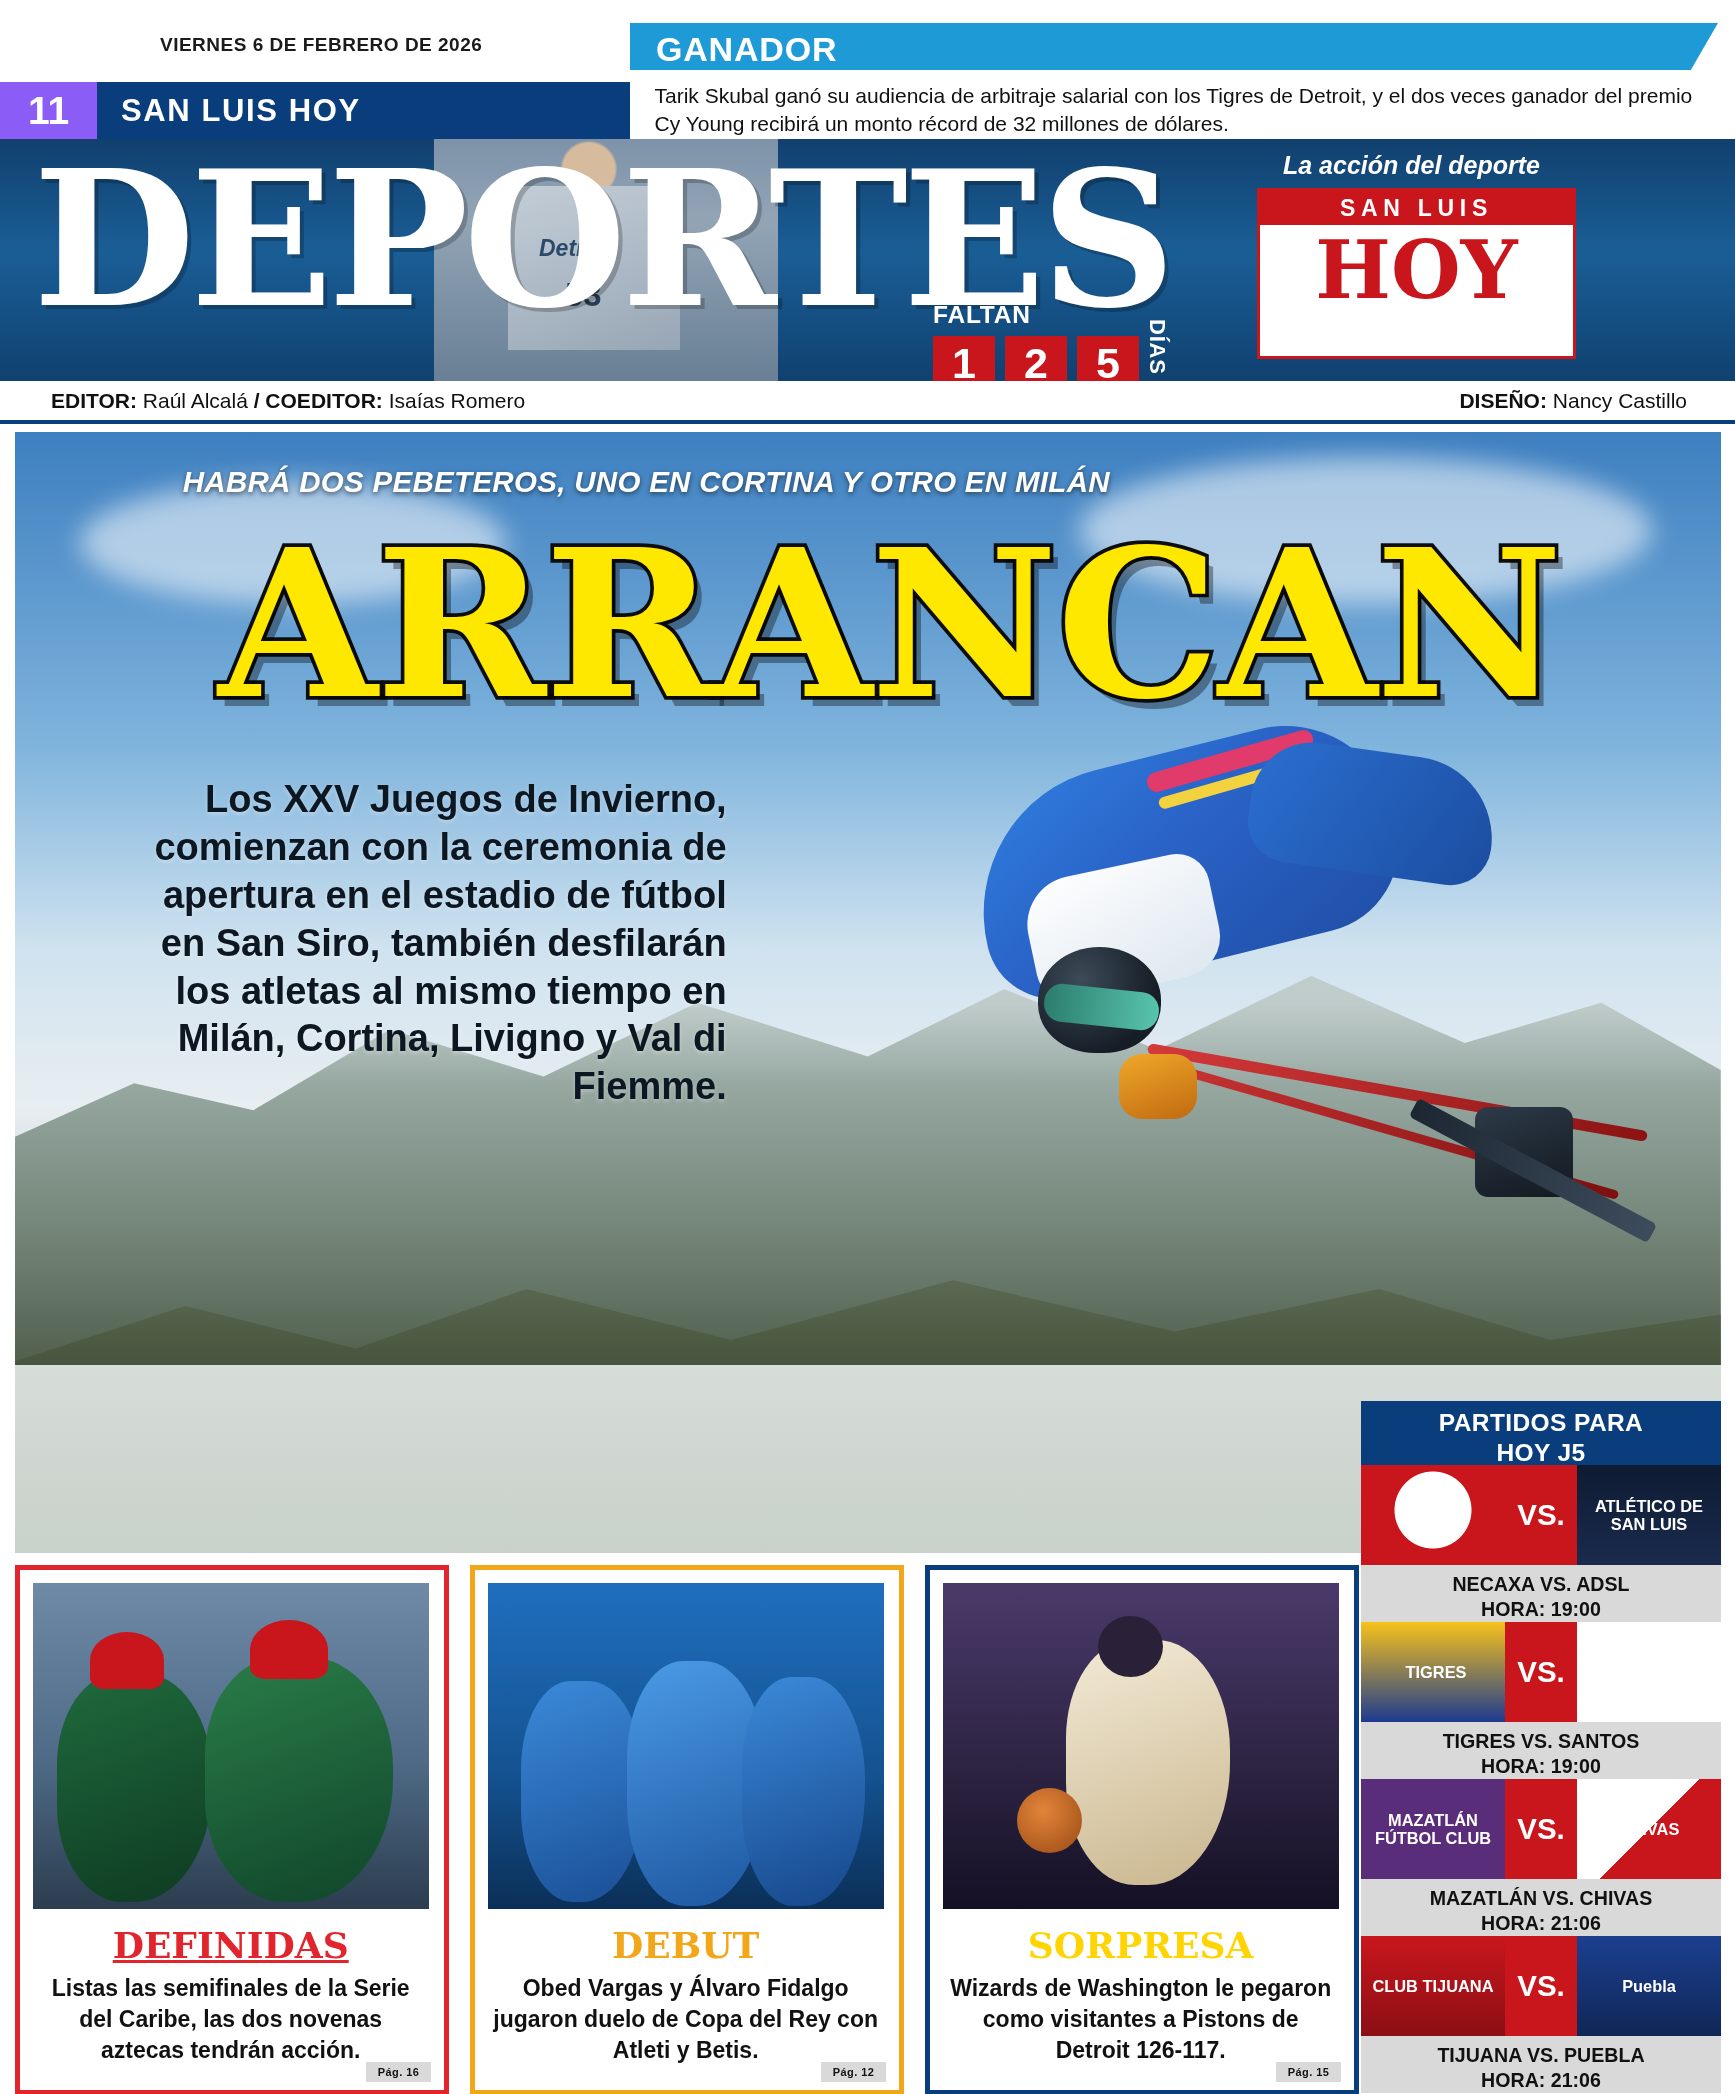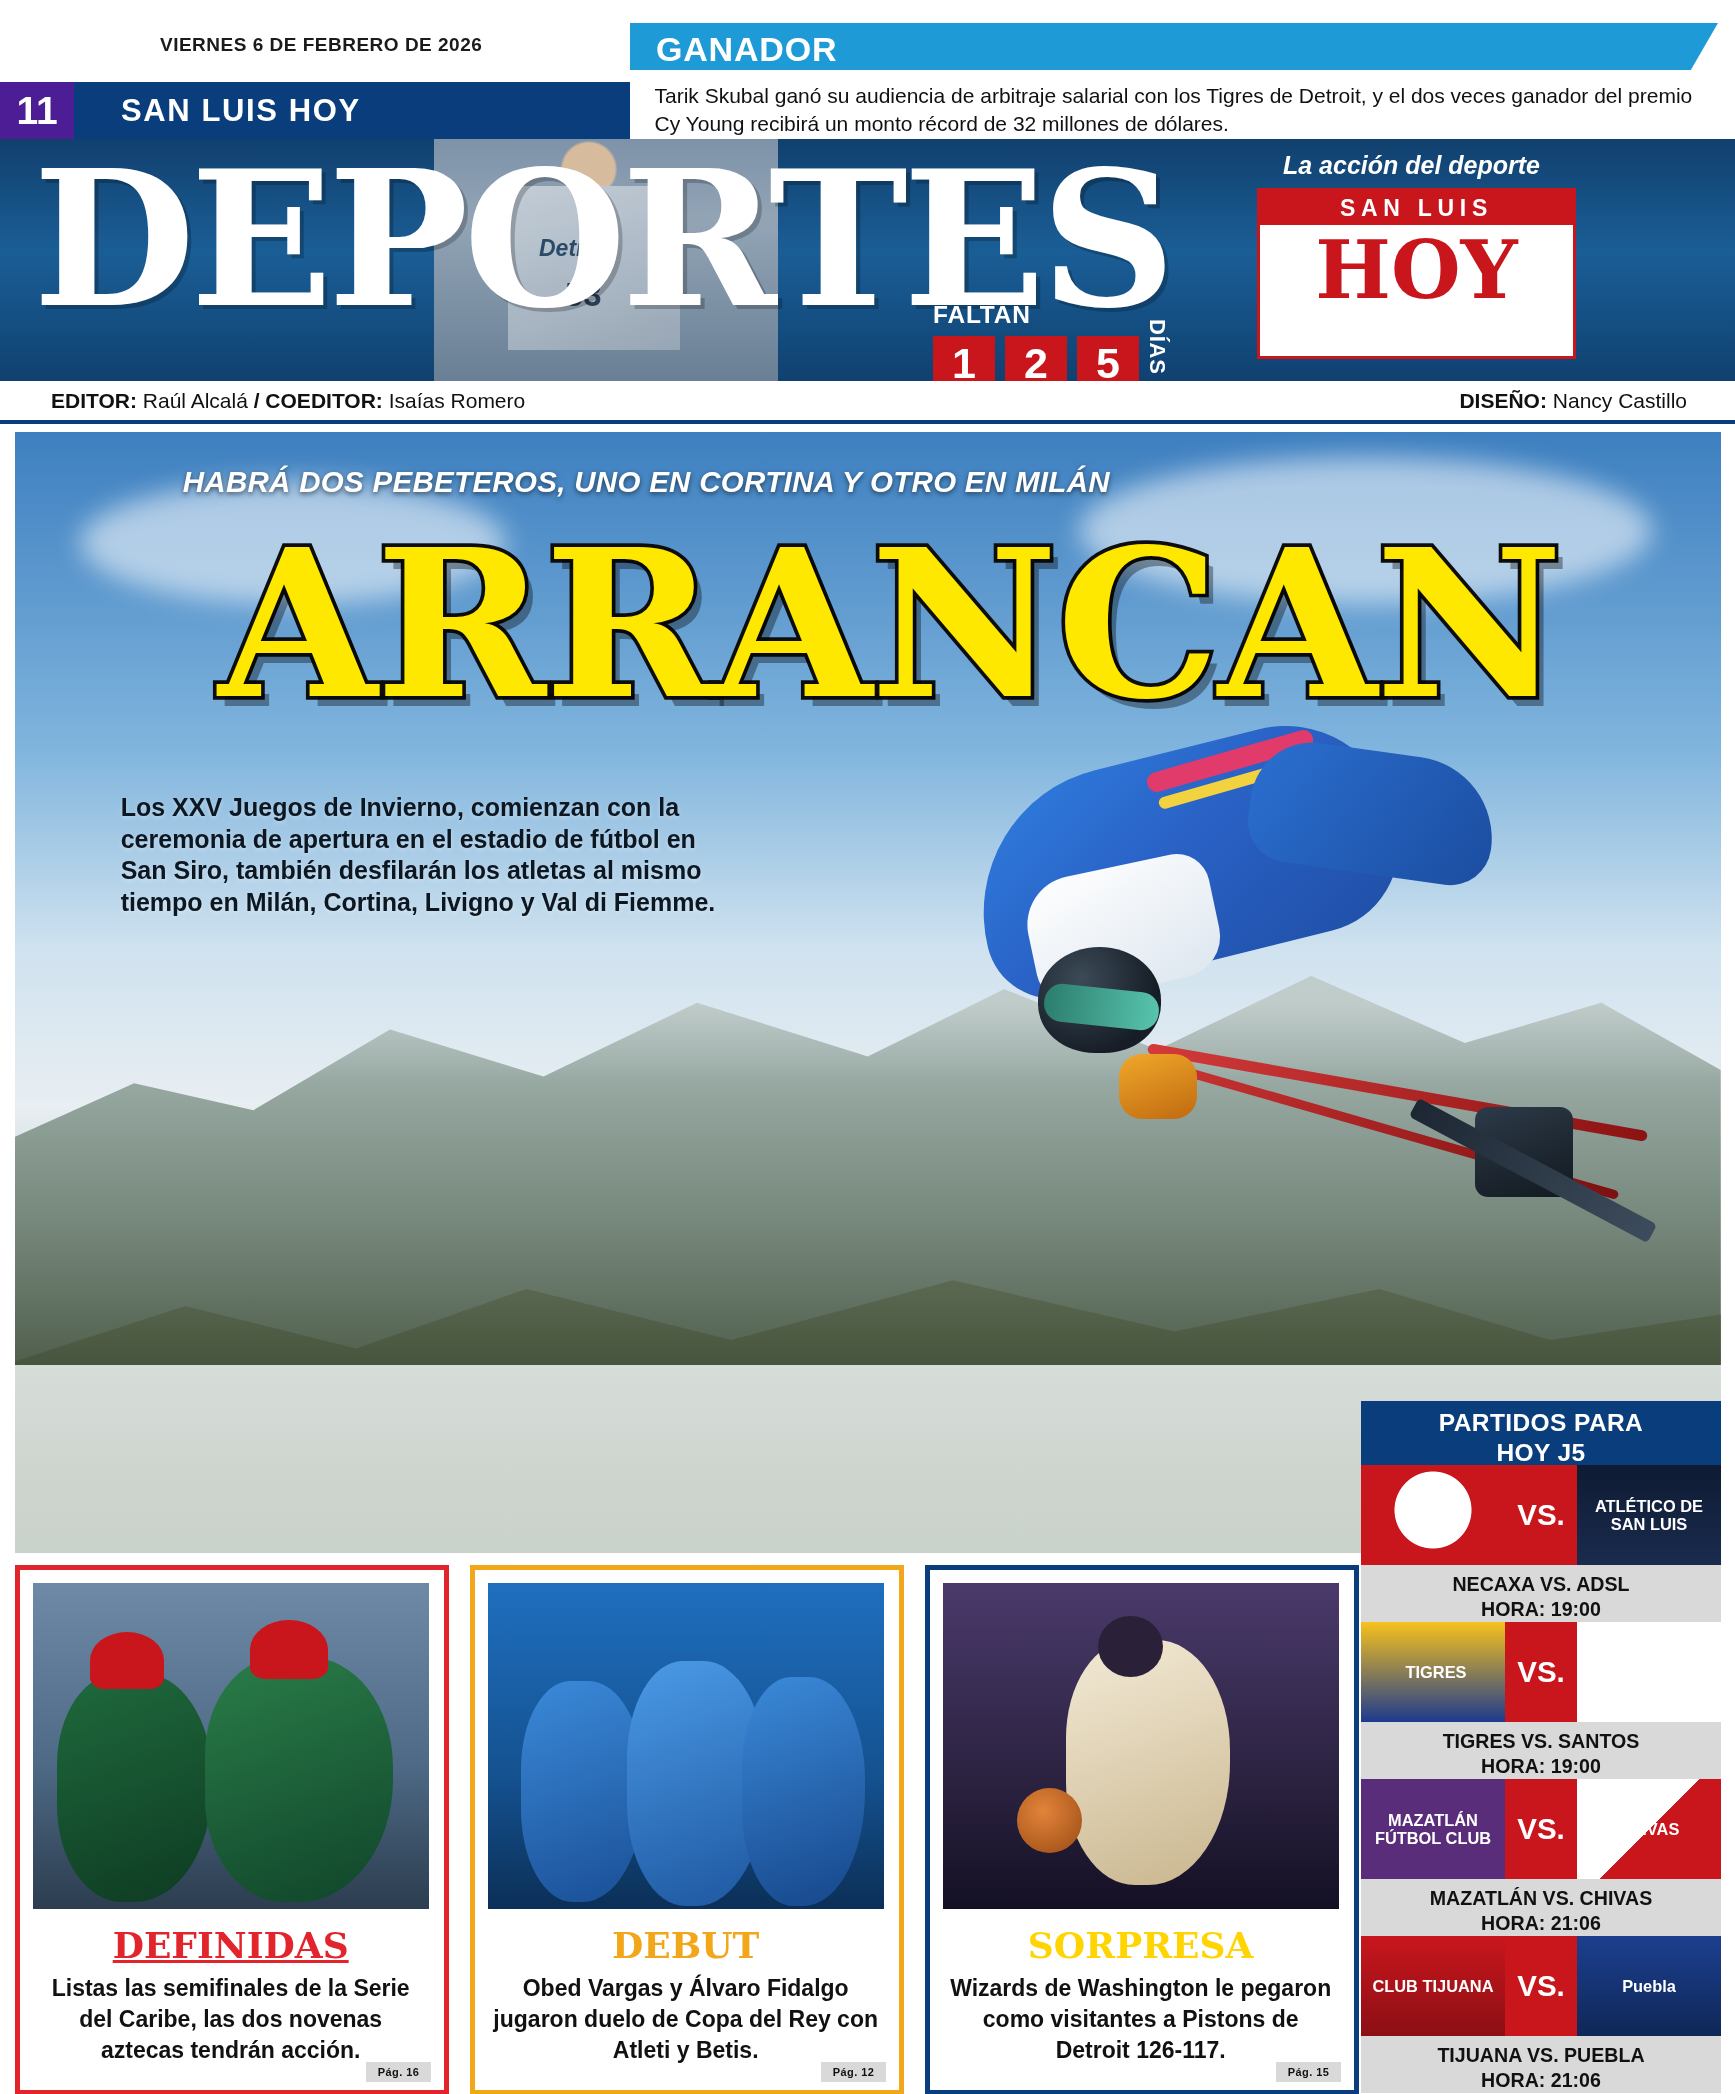--- a/index.html
+++ b/index.html
@@ -13,22 +13,22 @@
 
   
   .topbar { position:absolute; left:0; top:0; width:1736px; height:139px; background:#ffffff; }
   .topbar-left { position:absolute; left:0; top:0; width:646px; height:139px; }
   .date-line {
     position:absolute; left:160px; top:34px;
     font-size:19px; letter-spacing:0.5px; color:#1b1b1b; font-weight:600;
   }
   .flag-strip { position:absolute; left:0; top:82px; width:646px; height:57px; background:#0a3d7c; }
   .flag-num {
-    position:absolute; left:0; top:82px; width:74px; height:57px;
-    background:#4c1d95; color:#fff; font-size:39px; font-weight:bold;
+    position:absolute; left:0; top:82px; width:97px; height:57px;
+    background:#8b5cf6; color:#fff; font-size:39px; font-weight:bold;
     display:flex; align-items:center; justify-content:center;
   }
   .flag-label {
     position:absolute; left:121px; top:82px; height:57px;
     display:flex; align-items:center; color:#fff; font-size:31px;
     font-weight:bold; letter-spacing:1.6px;
   }
   .ganador-box { position:absolute; left:630px; top:0; width:1106px; height:139px; background:#ffffff; }
   .ganador-head {
     position:absolute; left:0; top:23px; width:1088px; height:47px;
@@ -130,22 +130,22 @@
   .hero-kicker b { font-weight:bold; }
   .hero-title {
     position:absolute; left:155px; top:90px; width:1440px; text-align:center;
     font-family:"DejaVu Serif", serif; font-size:205px; font-weight:bold; color:#ffe800;
     letter-spacing:-1.6px; line-height:1;
     -webkit-text-stroke: 7.4px #0d0d0d;
     paint-order: stroke fill;
     text-shadow: 8.2px 9.8px 0 rgba(0,0,0,.35);
   }
   .hero-deck {
-    position:absolute; left:106px; top:360px; width:606px; text-align:left;
-    font-size:25px; line-height:1.26; font-weight:bold; color:#0d1722;
+    position:absolute; left:106px; top:344px; width:606px; text-align:right;
+    font-size:38px; line-height:1.26; font-weight:bold; color:#0d1722;
     text-shadow: 0 1.6px 4.1px rgba(255,255,255,.35);
   }
   .hero-pag { position:absolute; left:106px; top:552px; width:606px; text-align:center;
     font-size:28px; font-weight:bold; color:#ffe800; text-shadow:1.6px 1.6px 0 #1b1b1b; }
 
   .skier { position:absolute; left:859px; top:270px; width:736px; height:638px; }
   .sk-body { position:absolute; left:98px; top:49px; width:426px; height:213px;
     background:linear-gradient(150deg,#2f7fe0 0%, #2a62c6 45%, #1f4ea6 100%);
     border-radius:164px 123px 98px 74px; transform:rotate(-14deg); }
   .sk-chest { position:absolute; left:155px; top:164px; width:188px; height:123px;

